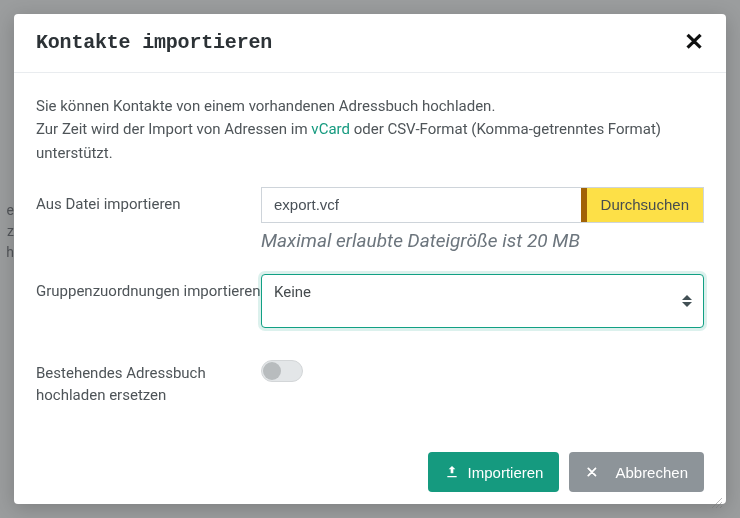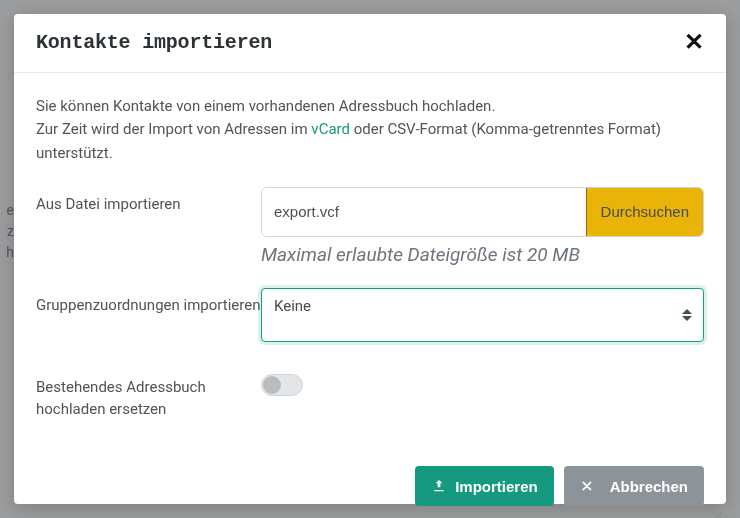--- a/index.html
+++ b/index.html
@@ -85,39 +85,39 @@
       font-size: 15px;
       line-height: 1.45;
     }
     .form-control-area {
       flex: 1;
     }
     .file-group {
       display: flex;
       width: 100%;
       border: 1px solid #ced4da;
-      border-radius: 6px;
+      border-radius: 0;
       overflow: hidden;
-      height: 50px;
+      height: 36px;
     }
     .file-name {
       flex: 1;
       padding: 8px 12px;
       background: #fff;
       color: #495057;
       font-size: 15px;
       border: none;
       outline: none;
     }
     .browse-btn {
       padding: 0 14px;
-      background: #eab308;
+      background: #fde047;
       color: #464c50;
       border: none;
-      border-left: 1px solid #a16207;
+      border-left: 6px solid #a16207;
       font-size: 15px;
       cursor: pointer;
       display: flex;
       align-items: center;
     }
     .help-text {
       margin-top: 6px;
       font-style: italic;
       color: #6c757d;
       font-size: 19px;
@@ -191,21 +191,21 @@
     }
     .btn {
       display: inline-flex;
       align-items: center;
       gap: 8px;
       padding: 0 16px;
       height: 40px;
       border: none;
       border-radius: 4px;
       font-size: 15px;
-      font-weight: 700;
+      font-weight: 400;
       cursor: pointer;
       color: #fff;
     }
     .btn-primary {
       background: #159a7f;
     }
     .btn-secondary {
       background: #8d9499;
       gap: 16px;
     }

